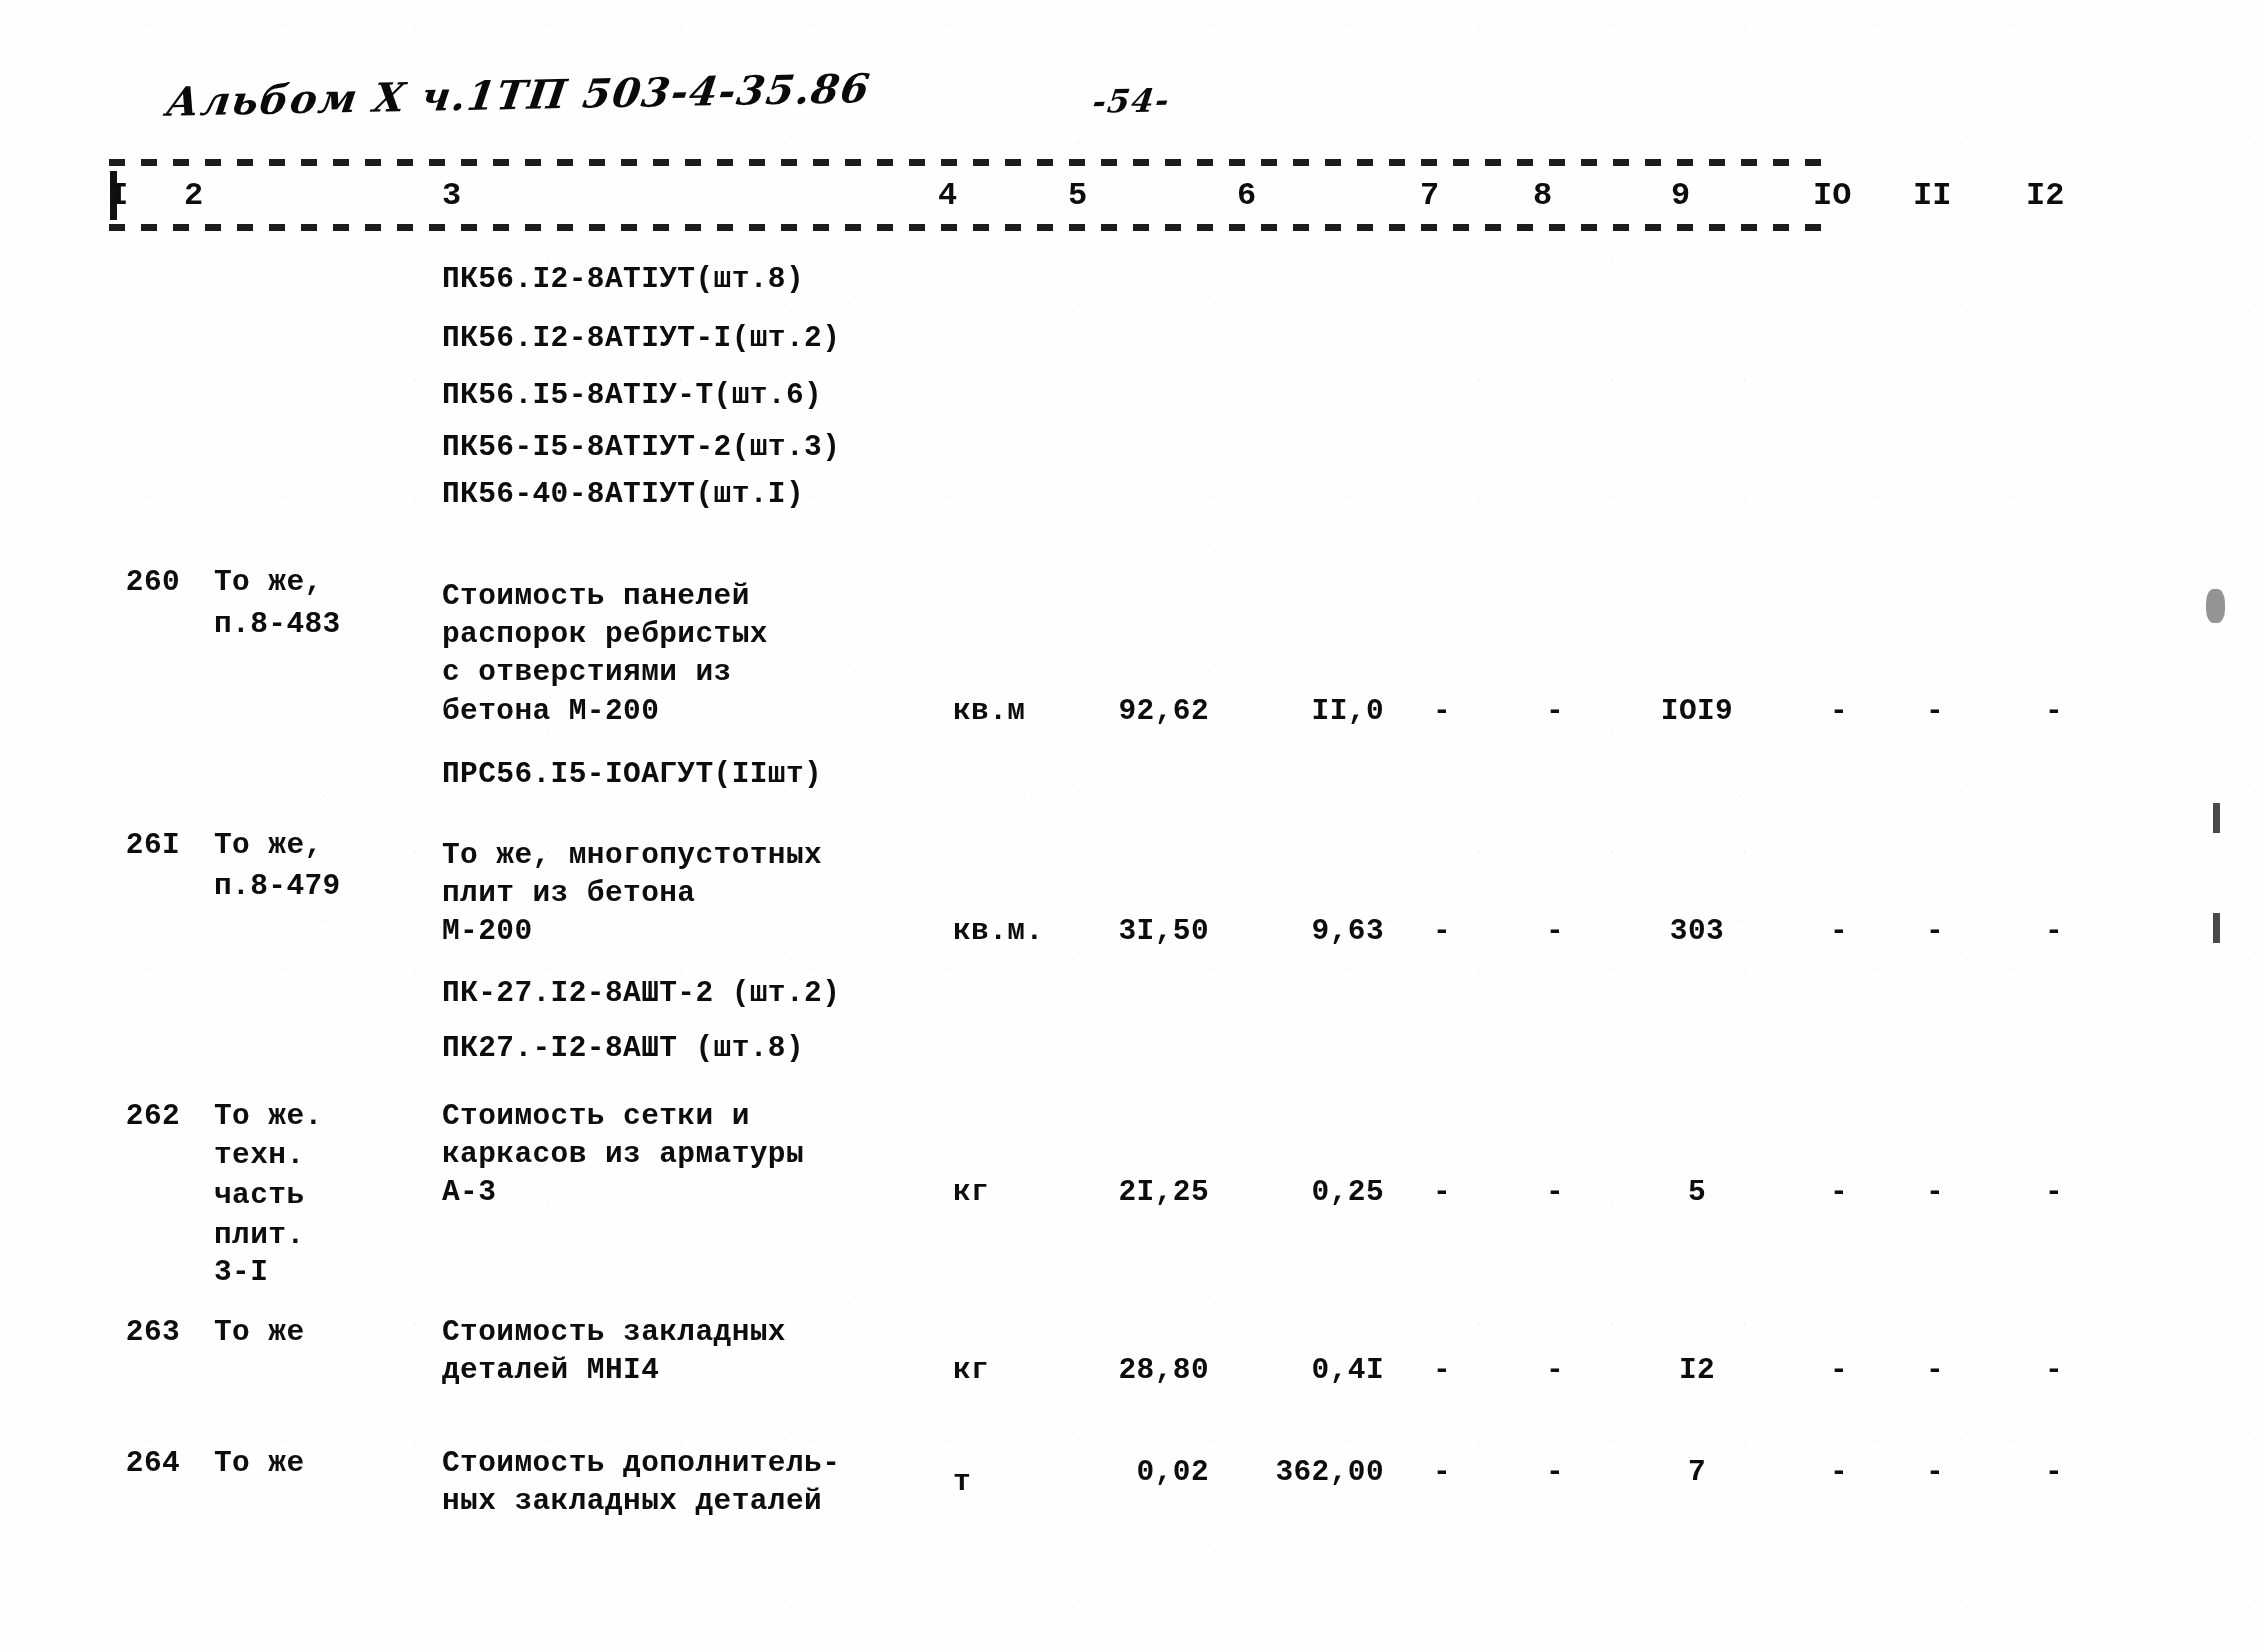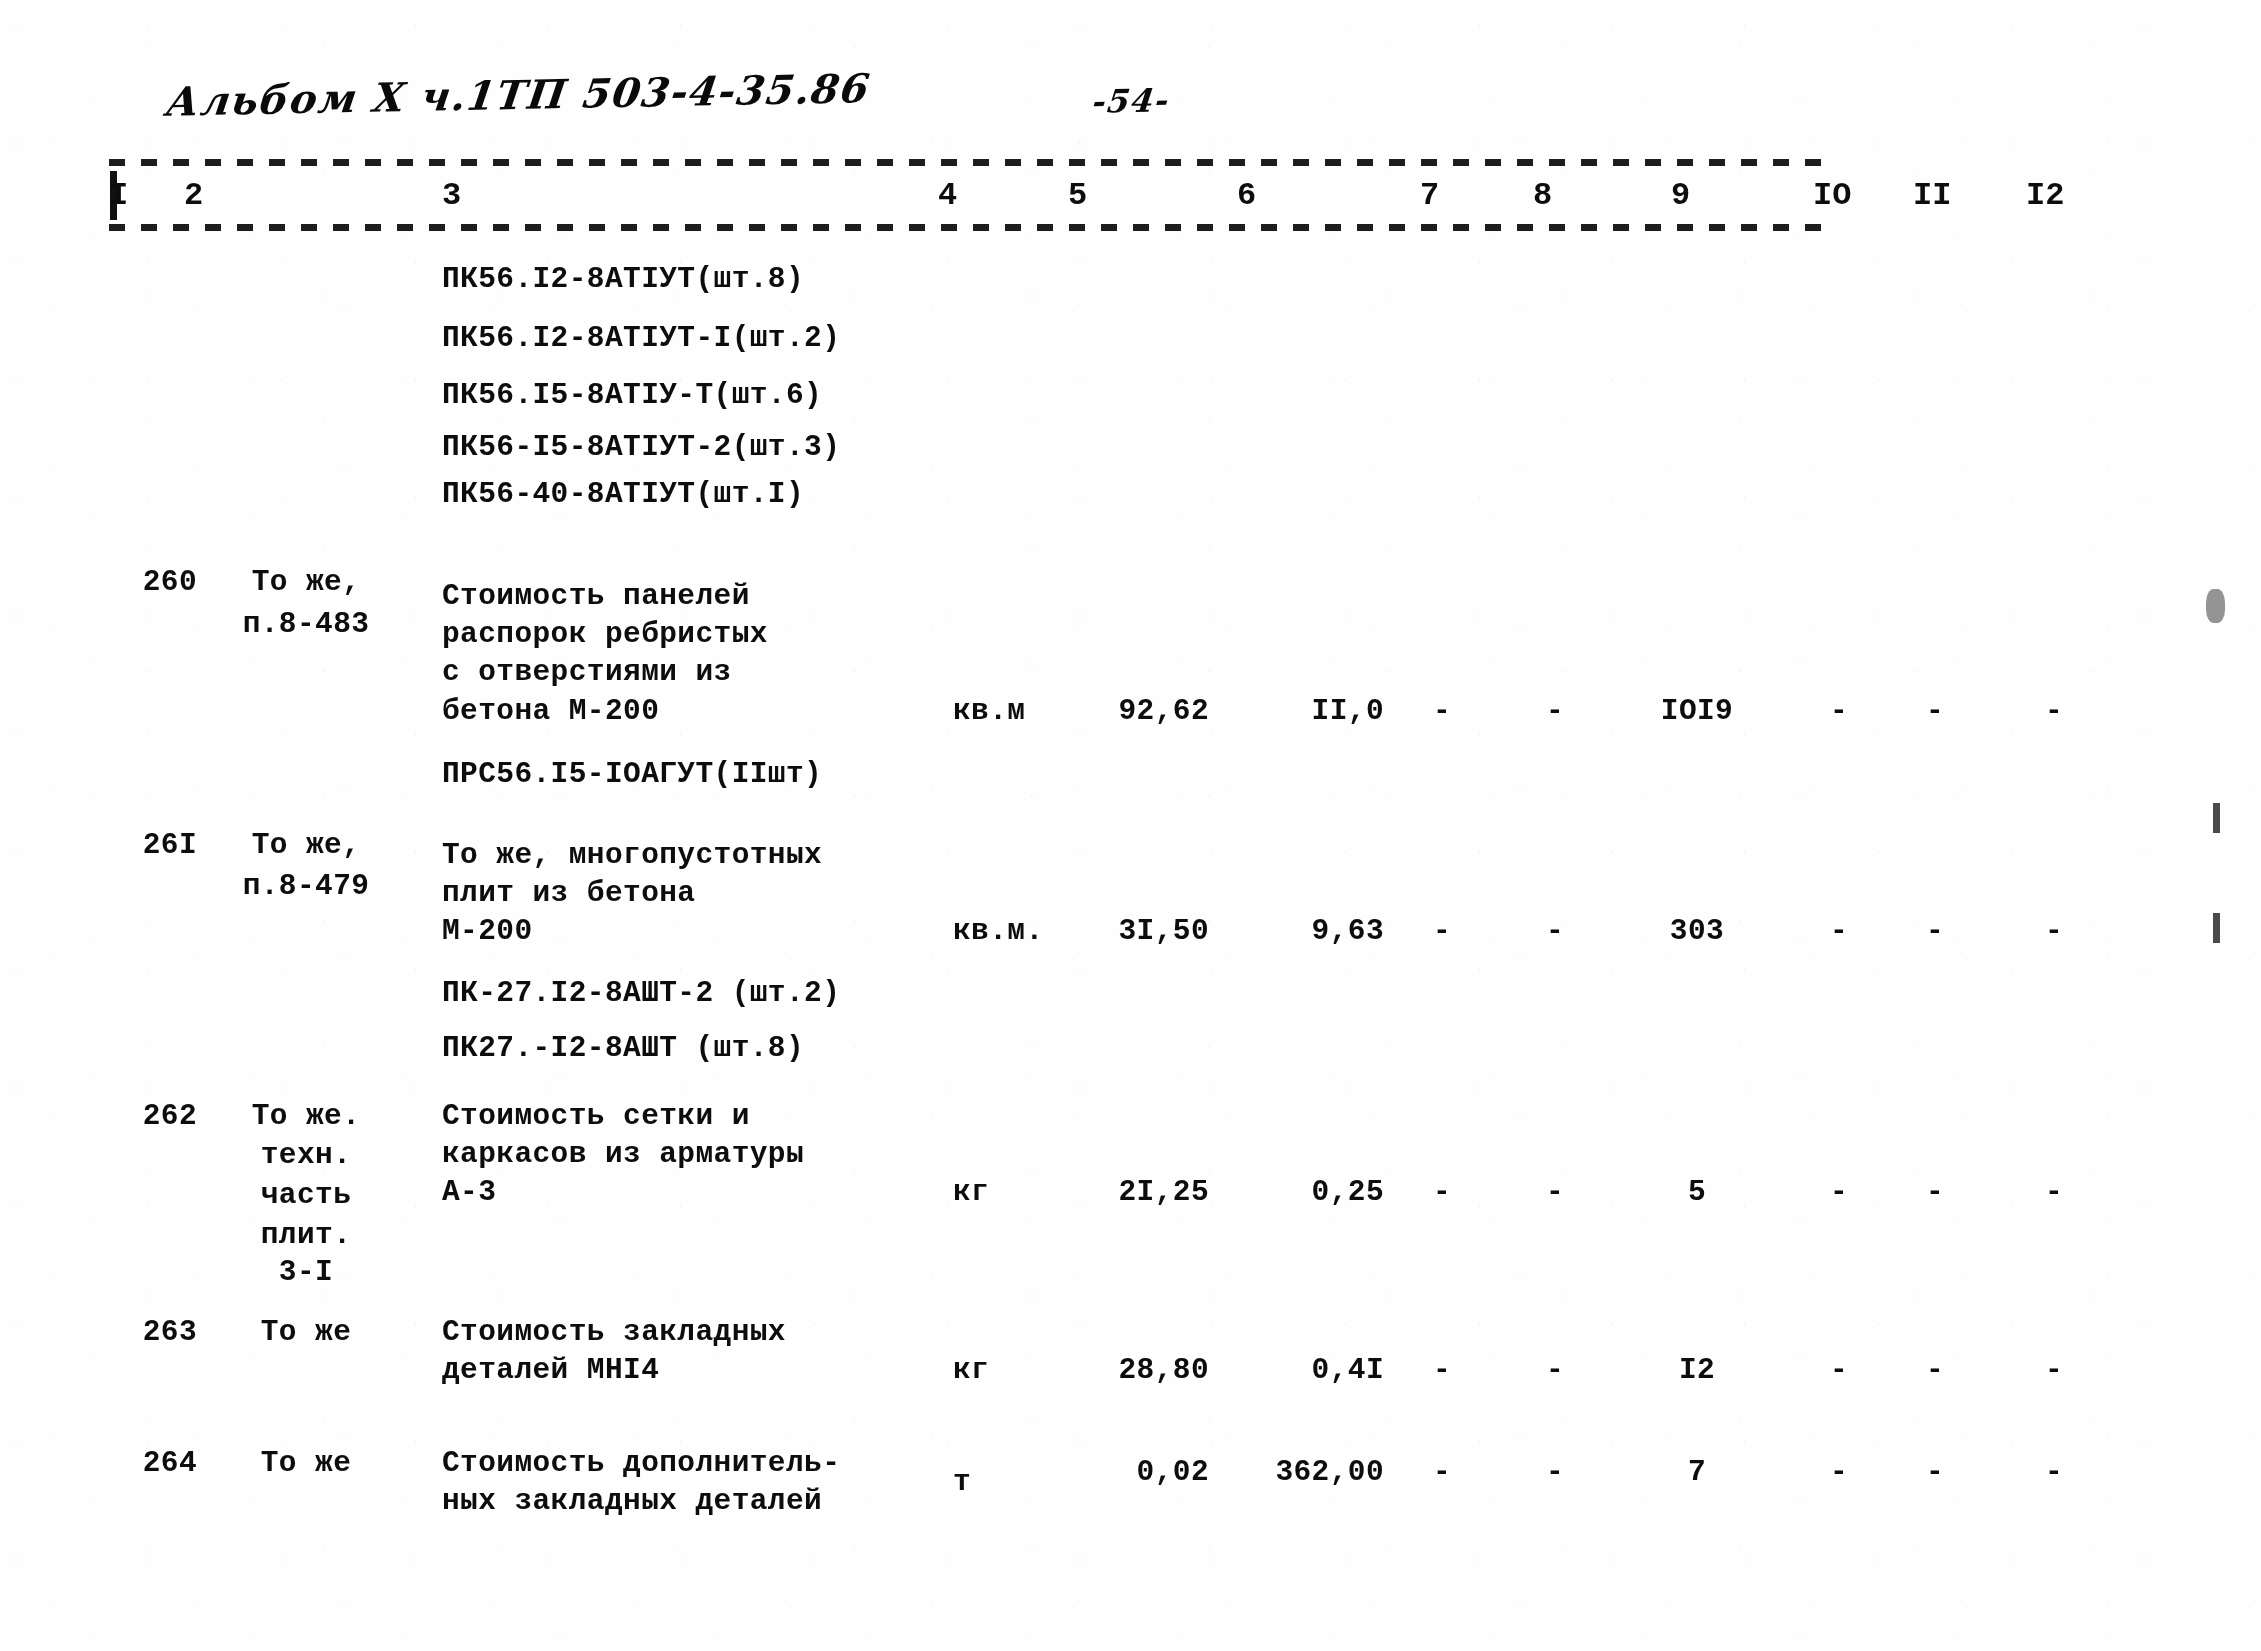--- a/index.html
+++ b/index.html
@@ -88,22 +88,22 @@
   #col-headers .colnum {
     position: absolute;
     top: 0;
     font-family: "Liberation Mono", "DejaVu Sans Mono", monospace;
     font-weight: 700;
     font-size: 32px;
     color: #0d0d0d;
   }
 
   
-  .c-num   { left: 109px;  width: 88px; text-align: right; }
-  .c-just  { left: 214px;  width: 184px; text-align: center; }
+  .c-num   { left: 109px;  width: 88px; text-align: center; }
+  .c-just  { left: 214px;  width: 184px; text-align: left; }
   .c-desc  { left: 442px;  width: 515px; text-align: left; }
   .c-unit  { left: 942px; width: 110px; text-align: left; margin-left: 11px; }
   .c-q     { left: 1069px; width: 140px; text-align: right; }
   .c-price { left: 1237px; width: 147px; text-align: right; }
   .c-7     { left: 1420px; width: 44px;  text-align: center; }
   .c-8     { left: 1533px; width: 44px;  text-align: center; }
   .c-9     { left: 1627px; width: 140px; text-align: center; }
   .c-10    { left: 1817px; width: 44px;  text-align: center; }
   .c-11    { left: 1913px; width: 44px;  text-align: center; }
   .c-12    { left: 2032px; width: 44px;  text-align: center; }

